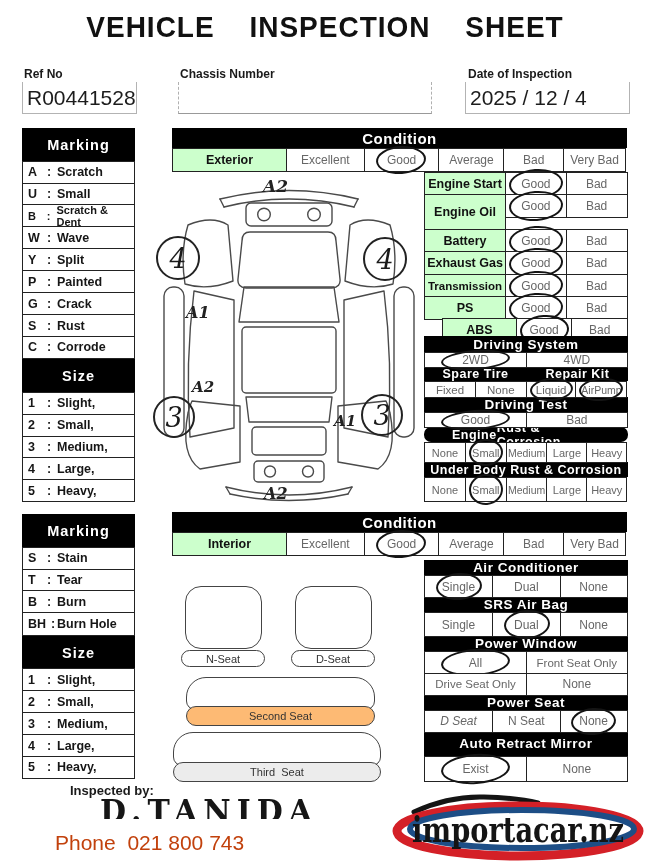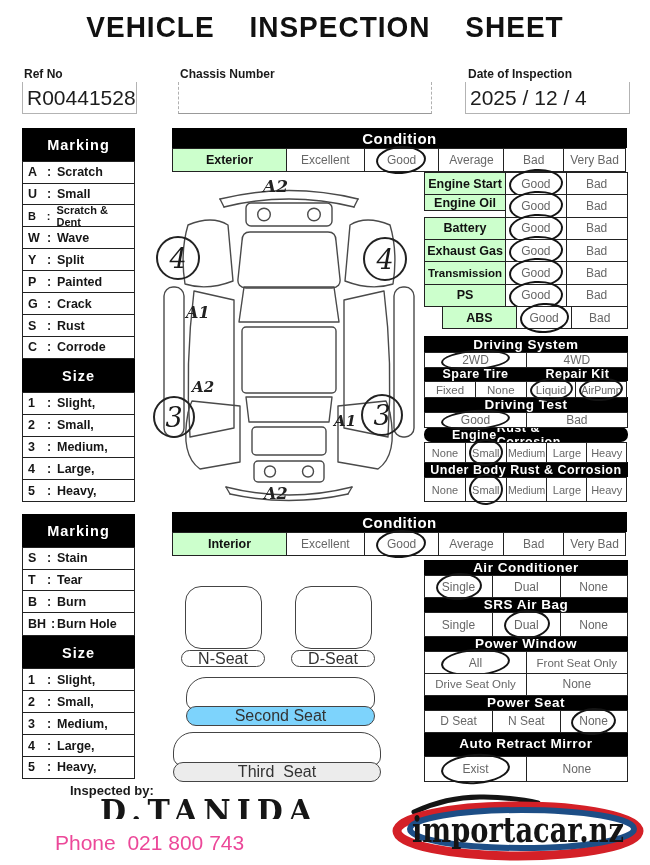--- a/index.html
+++ b/index.html
@@ -26,24 +26,24 @@
   .msep{width:10px;}
   .circ::after{content:"";position:absolute;left:3px;right:3px;top:-4px;bottom:-4px;
     border:2.7px solid #141414;border-radius:50%;transform:rotate(-4deg);pointer-events:none;}
   .c-narrow::after{left:16%;right:16%;top:-3px;bottom:-3px;}
   .hand{font-family:"DejaVu Serif",serif;font-style:italic;color:#222;font-weight:bold;}
   .ring{border:2.5px solid #222;border-radius:50%;display:flex;align-items:center;justify-content:center;
     font-family:"DejaVu Serif",serif;font-style:italic;font-size:27px;color:#1a1a1a;background:transparent;}
   .seatback{border:1.6px solid #444;border-radius:16px;background:#fff;}
   .benchback{border:1.6px solid #444;border-radius:20px 20px 9px 9px;background:#fff;}
   .seatlabel{border:1.4px solid #444;border-radius:9px;display:flex;align-items:center;
-    justify-content:center;font-size:16px;color:#333;background:#fff;box-sizing:border-box;}
+    justify-content:center;font-size:11px;color:#333;background:#fff;box-sizing:border-box;}
   .sig{font-family:"DejaVu Serif",serif;font-size:30px;letter-spacing:6px;font-weight:bold;
     color:#161616;height:25px;overflow:hidden;transform:scaleY(1.08);}
-  .phone{font-size:21px;color:#ec4899;}
+  .phone{font-size:21px;color:#c2410c;}
   .barsplit{display:flex;justify-content:space-between;padding:0 28px;border-radius:7px;}
 </style>
 </head>
 <body>
 
 <div class="abs title">VEHICLE INSPECTION SHEET</div>
 
 <div class="abs flabel" style="left:24px;top:67px;">Ref No</div>
 <div class="abs fieldbox fieldval" style="left:22px;top:82px;width:115px;height:32px;">R00441528</div>
 
@@ -138,21 +138,21 @@
   <div class="cell" style="width:63px;height:24px;">Very Bad</div>
 </div>
 
 <div class="abs" style="left:424px;top:172px;width:204px;">
   <div class="row">
       <div class="cell green" style="width:82px;height:23.5px;">Engine Start</div>
       <div class="cell circ" style="width:62px;height:23.5px;">Good</div>
       <div class="cell" style="width:62px;height:23.5px;">Bad</div>
     </div>
   <div class="row" style="margin-top:-1.2px;">
-      <div class="cell green" style="width:82px;height:17px;text-align:center;">Engine Oil</div>
+      <div class="cell green" style="width:82px;height:36px;text-align:center;">Engine Oil</div>
       <div class="cell circ" style="width:62px;height:23.5px;">Good</div>
       <div class="cell" style="width:62px;height:23.5px;">Bad</div>
     </div>
   <div class="row" style="margin-top:-1.2px;">
       <div class="cell green" style="width:82px;height:23.5px;">Battery</div>
       <div class="cell circ" style="width:62px;height:23.5px;">Good</div>
       <div class="cell" style="width:62px;height:23.5px;">Bad</div>
     </div>
   <div class="row" style="margin-top:-1.2px;border-radius:8px;">
       <div class="cell green" style="width:82px;height:23.5px;">Exhaust Gas</div>
@@ -316,21 +316,21 @@
   <div class="cell" style="width:66px;height:24px;">Average</div>
   <div class="cell" style="width:61px;height:24px;">Bad</div>
   <div class="cell" style="width:63px;height:24px;">Very Bad</div>
 </div>
 
 <div class="abs seatback" style="left:185px;top:586px;width:77px;height:63px;"></div>
 <div class="abs seatback" style="left:295px;top:586px;width:77px;height:63px;"></div>
 <div class="abs seatlabel" style="left:181px;top:650px;width:84px;height:17px;">N-Seat</div>
 <div class="abs seatlabel" style="left:291px;top:650px;width:84px;height:17px;">D-Seat</div>
 <div class="abs benchback" style="left:186px;top:677px;width:189px;height:33px;"></div>
-<div class="abs seatlabel" style="left:186px;top:706px;width:189px;height:20px;background:#7dd3fc;border-radius:11px;text-align:right;">Second Seat</div>
+<div class="abs seatlabel" style="left:186px;top:706px;width:189px;height:20px;background:#fdba74;border-radius:11px;text-align:right;">Second Seat</div>
 <div class="abs benchback" style="left:173px;top:732px;width:208px;height:34px;"></div>
 <div class="abs seatlabel" style="left:173px;top:762px;width:208px;height:20px;background:#ececec;border-radius:11px;white-space:pre;">Third  Seat</div>
 
 <div class="abs" style="left:424px;top:560px;width:204px;">
   <div class="bar" style="height:15px;font-size:13.5px;">Air Conditioner</div>
   <div class="row">
     <div class="cell circ c-narrow" style="width:69px;height:23px;">Single</div>
     <div class="cell" style="width:69px;height:23px;">Dual</div>
     <div class="cell" style="width:68px;height:23px;">None</div>
   </div>
@@ -344,21 +344,21 @@
   <div class="row">
     <div class="cell circ c-narrow" style="width:103px;height:23px;">All</div>
     <div class="cell" style="width:102px;height:23px;font-size:11.5px;">Front Seat Only</div>
   </div>
   <div class="row" style="margin-top:-1.2px;">
     <div class="cell" style="width:103px;height:23px;font-size:11.5px;">Drive Seat Only</div>
     <div class="cell" style="width:102px;height:23px;">None</div>
   </div>
   <div class="bar" style="height:15px;font-size:13.5px;margin-top:-1px;">Power Seat</div>
   <div class="row">
-    <div class="cell" style="width:69px;height:23px;">D Seat</div>
+    <div class="cell" style="width:69px;height:23px;font-style:italic;">D Seat</div>
     <div class="cell" style="width:69px;height:23px;">N Seat</div>
     <div class="cell circ c-narrow" style="width:68px;height:23px;">None</div>
   </div>
   <div class="bar" style="height:24px;font-size:13.5px;margin-top:-1px;">Auto Retract Mirror</div>
   <div class="row">
     <div class="cell circ c-narrow" style="width:103px;height:26px;">Exist</div>
     <div class="cell" style="width:102px;height:26px;">None</div>
   </div>
 </div>
 

